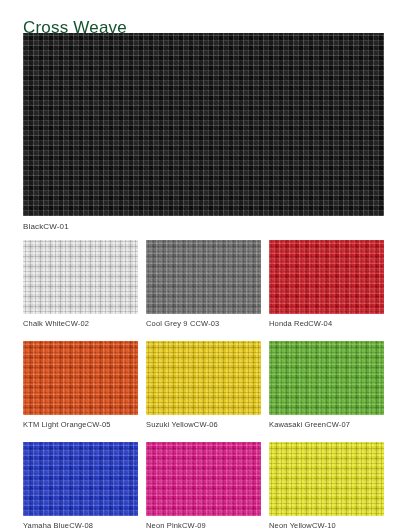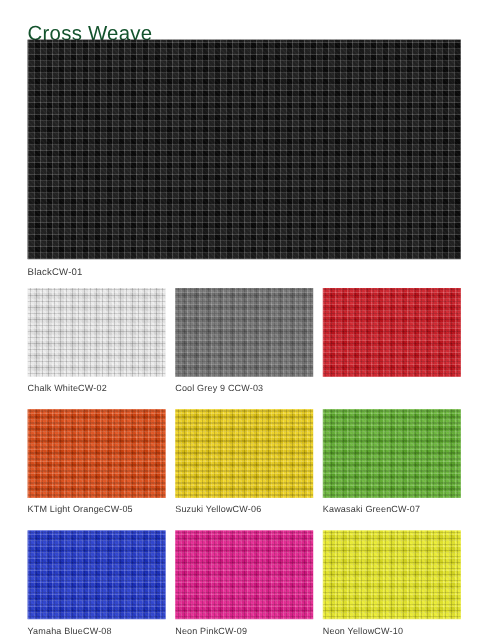--- a/index.html
+++ b/index.html
@@ -187,20 +187,24 @@
           <span class="code">CW-03</span>
         </div>
       </div>
       <div class="swatch-cell">
         <div class="swatch small" style="background-color: rgb(208, 21, 31);">
           <div class="weave warp"></div>
           <div class="weave weft"></div>
           <div class="weave basket"></div>
           <div class="weave sheen"></div>
         </div>
+        <div class="caption">
+          <span class="name">Honda Red</span>
+          <span class="code">CW-04</span>
+        </div>
       </div>
       <div class="swatch-cell">
         <div class="swatch small" style="background-color: rgb(226, 72, 15);">
           <div class="weave warp"></div>
           <div class="weave weft"></div>
           <div class="weave basket"></div>
           <div class="weave sheen"></div>
         </div>
         <div class="caption">
           <span class="name">KTM Light Orange</span>

